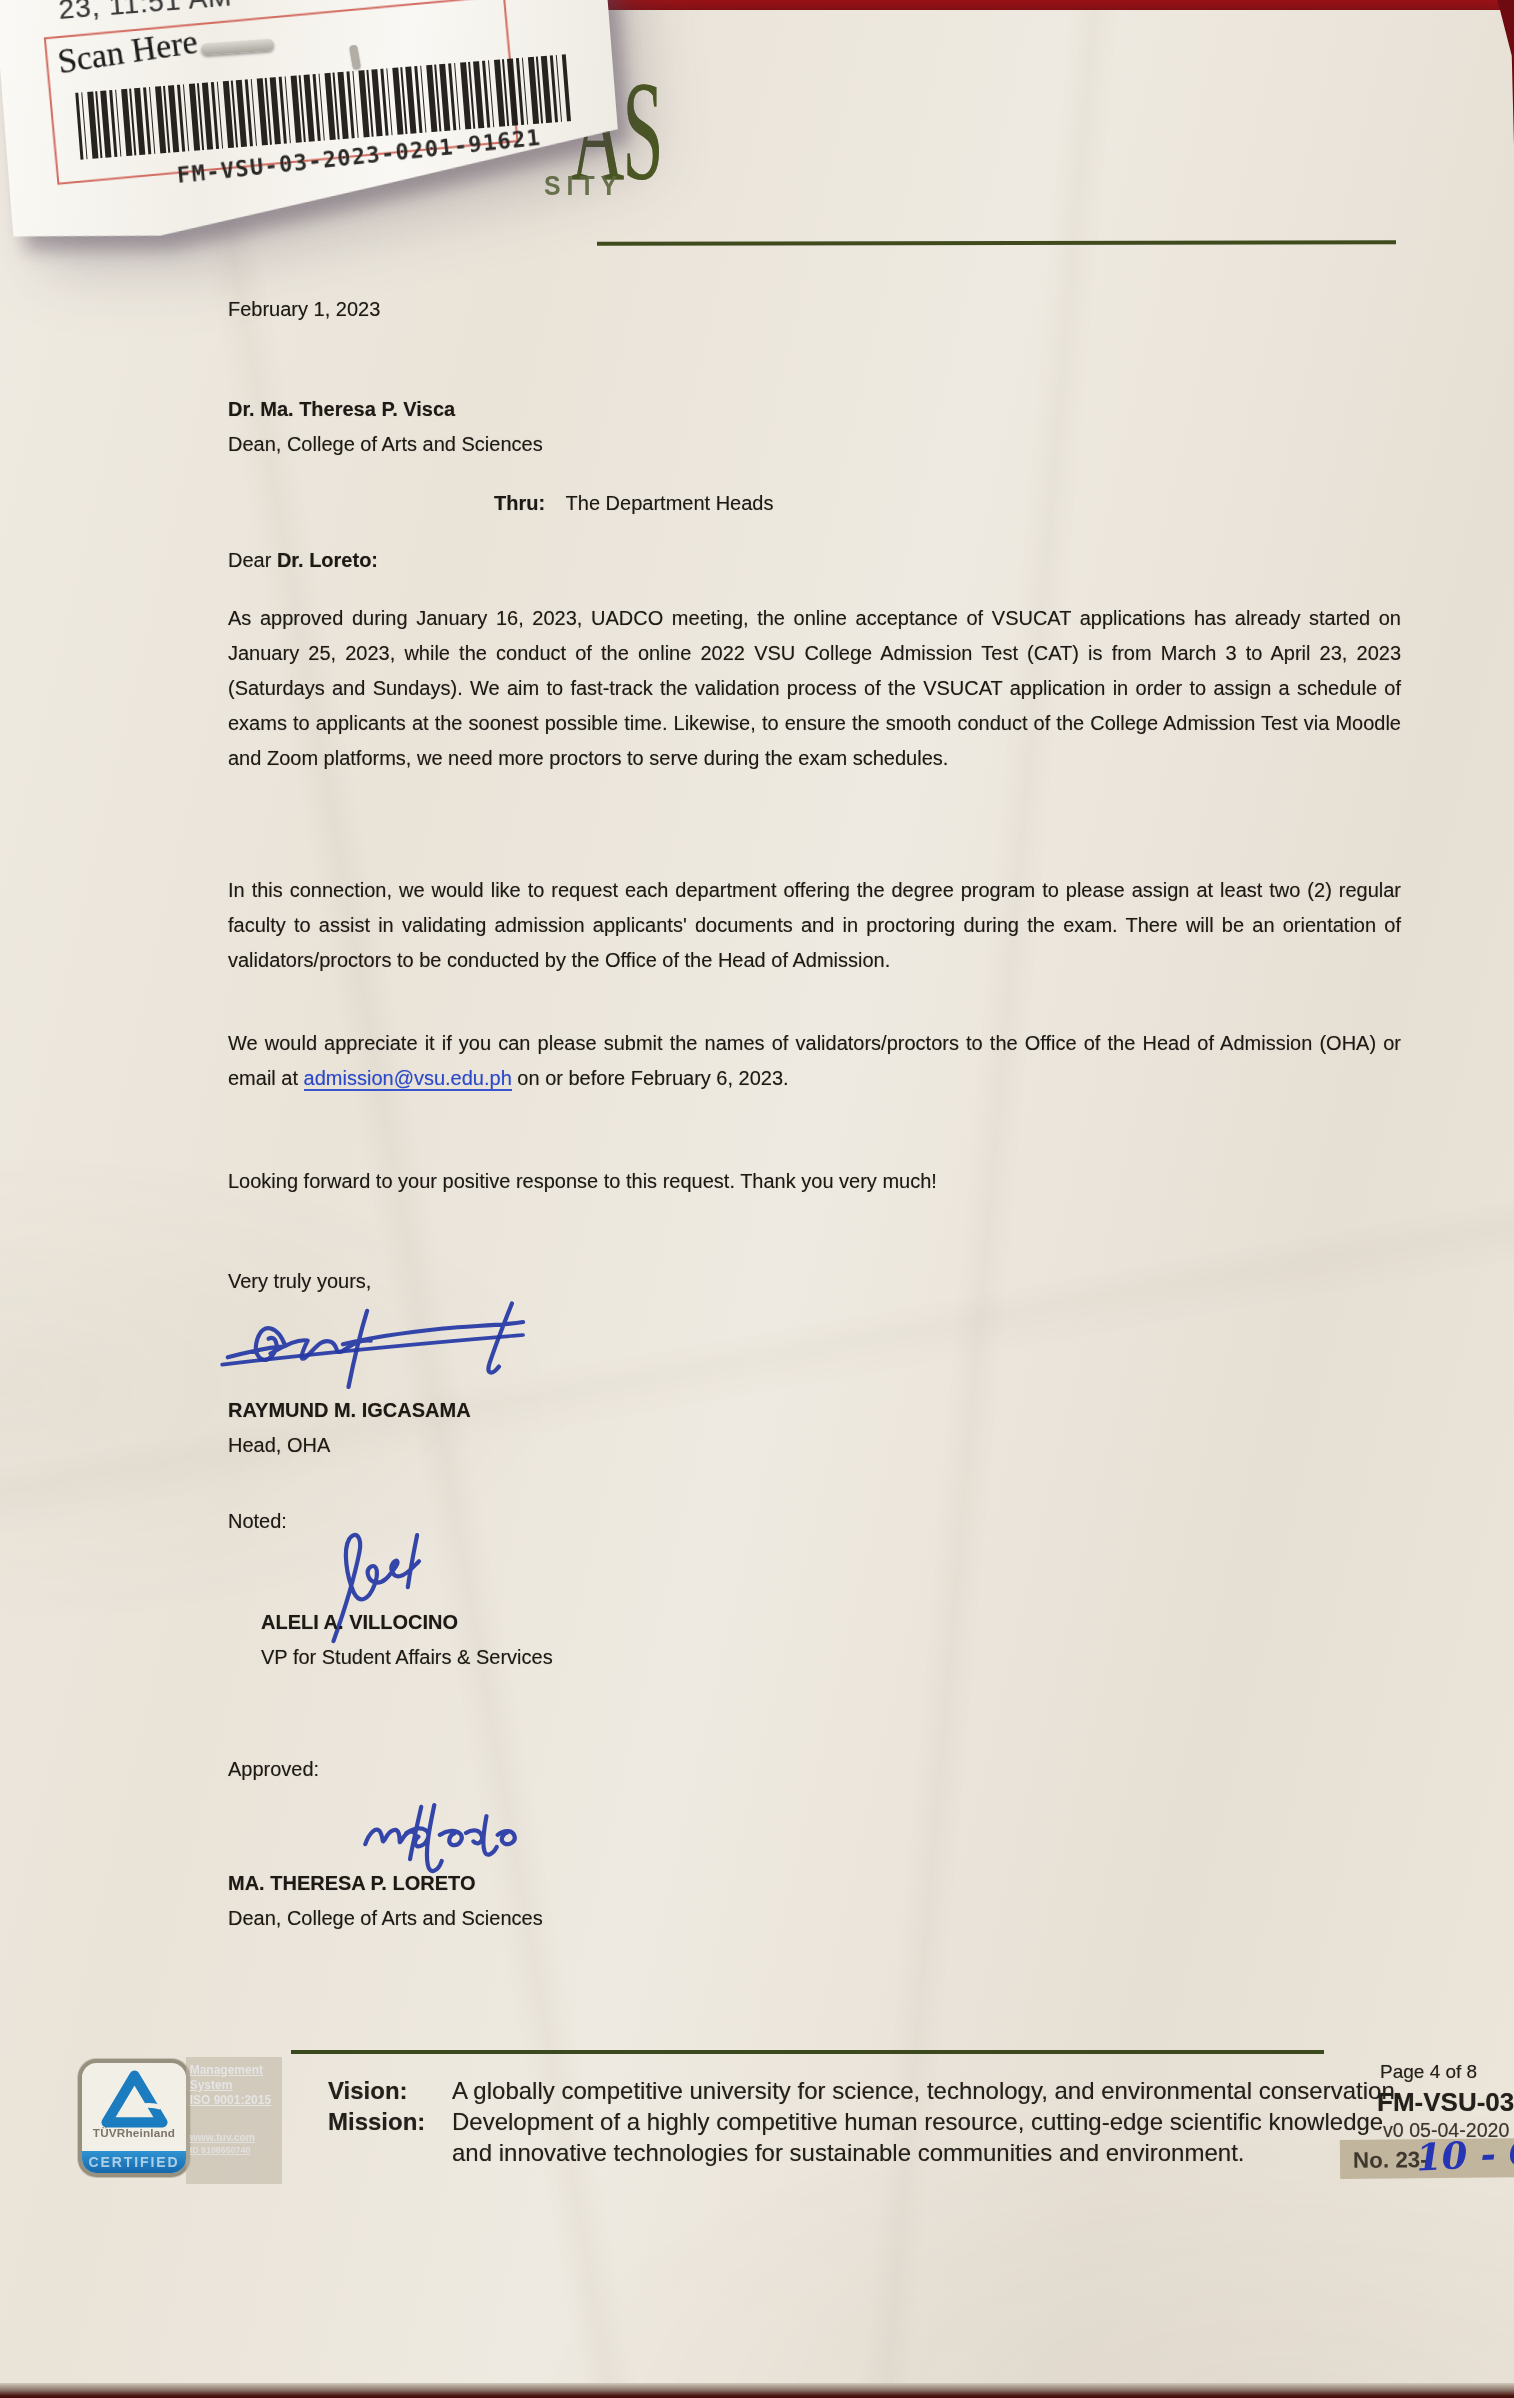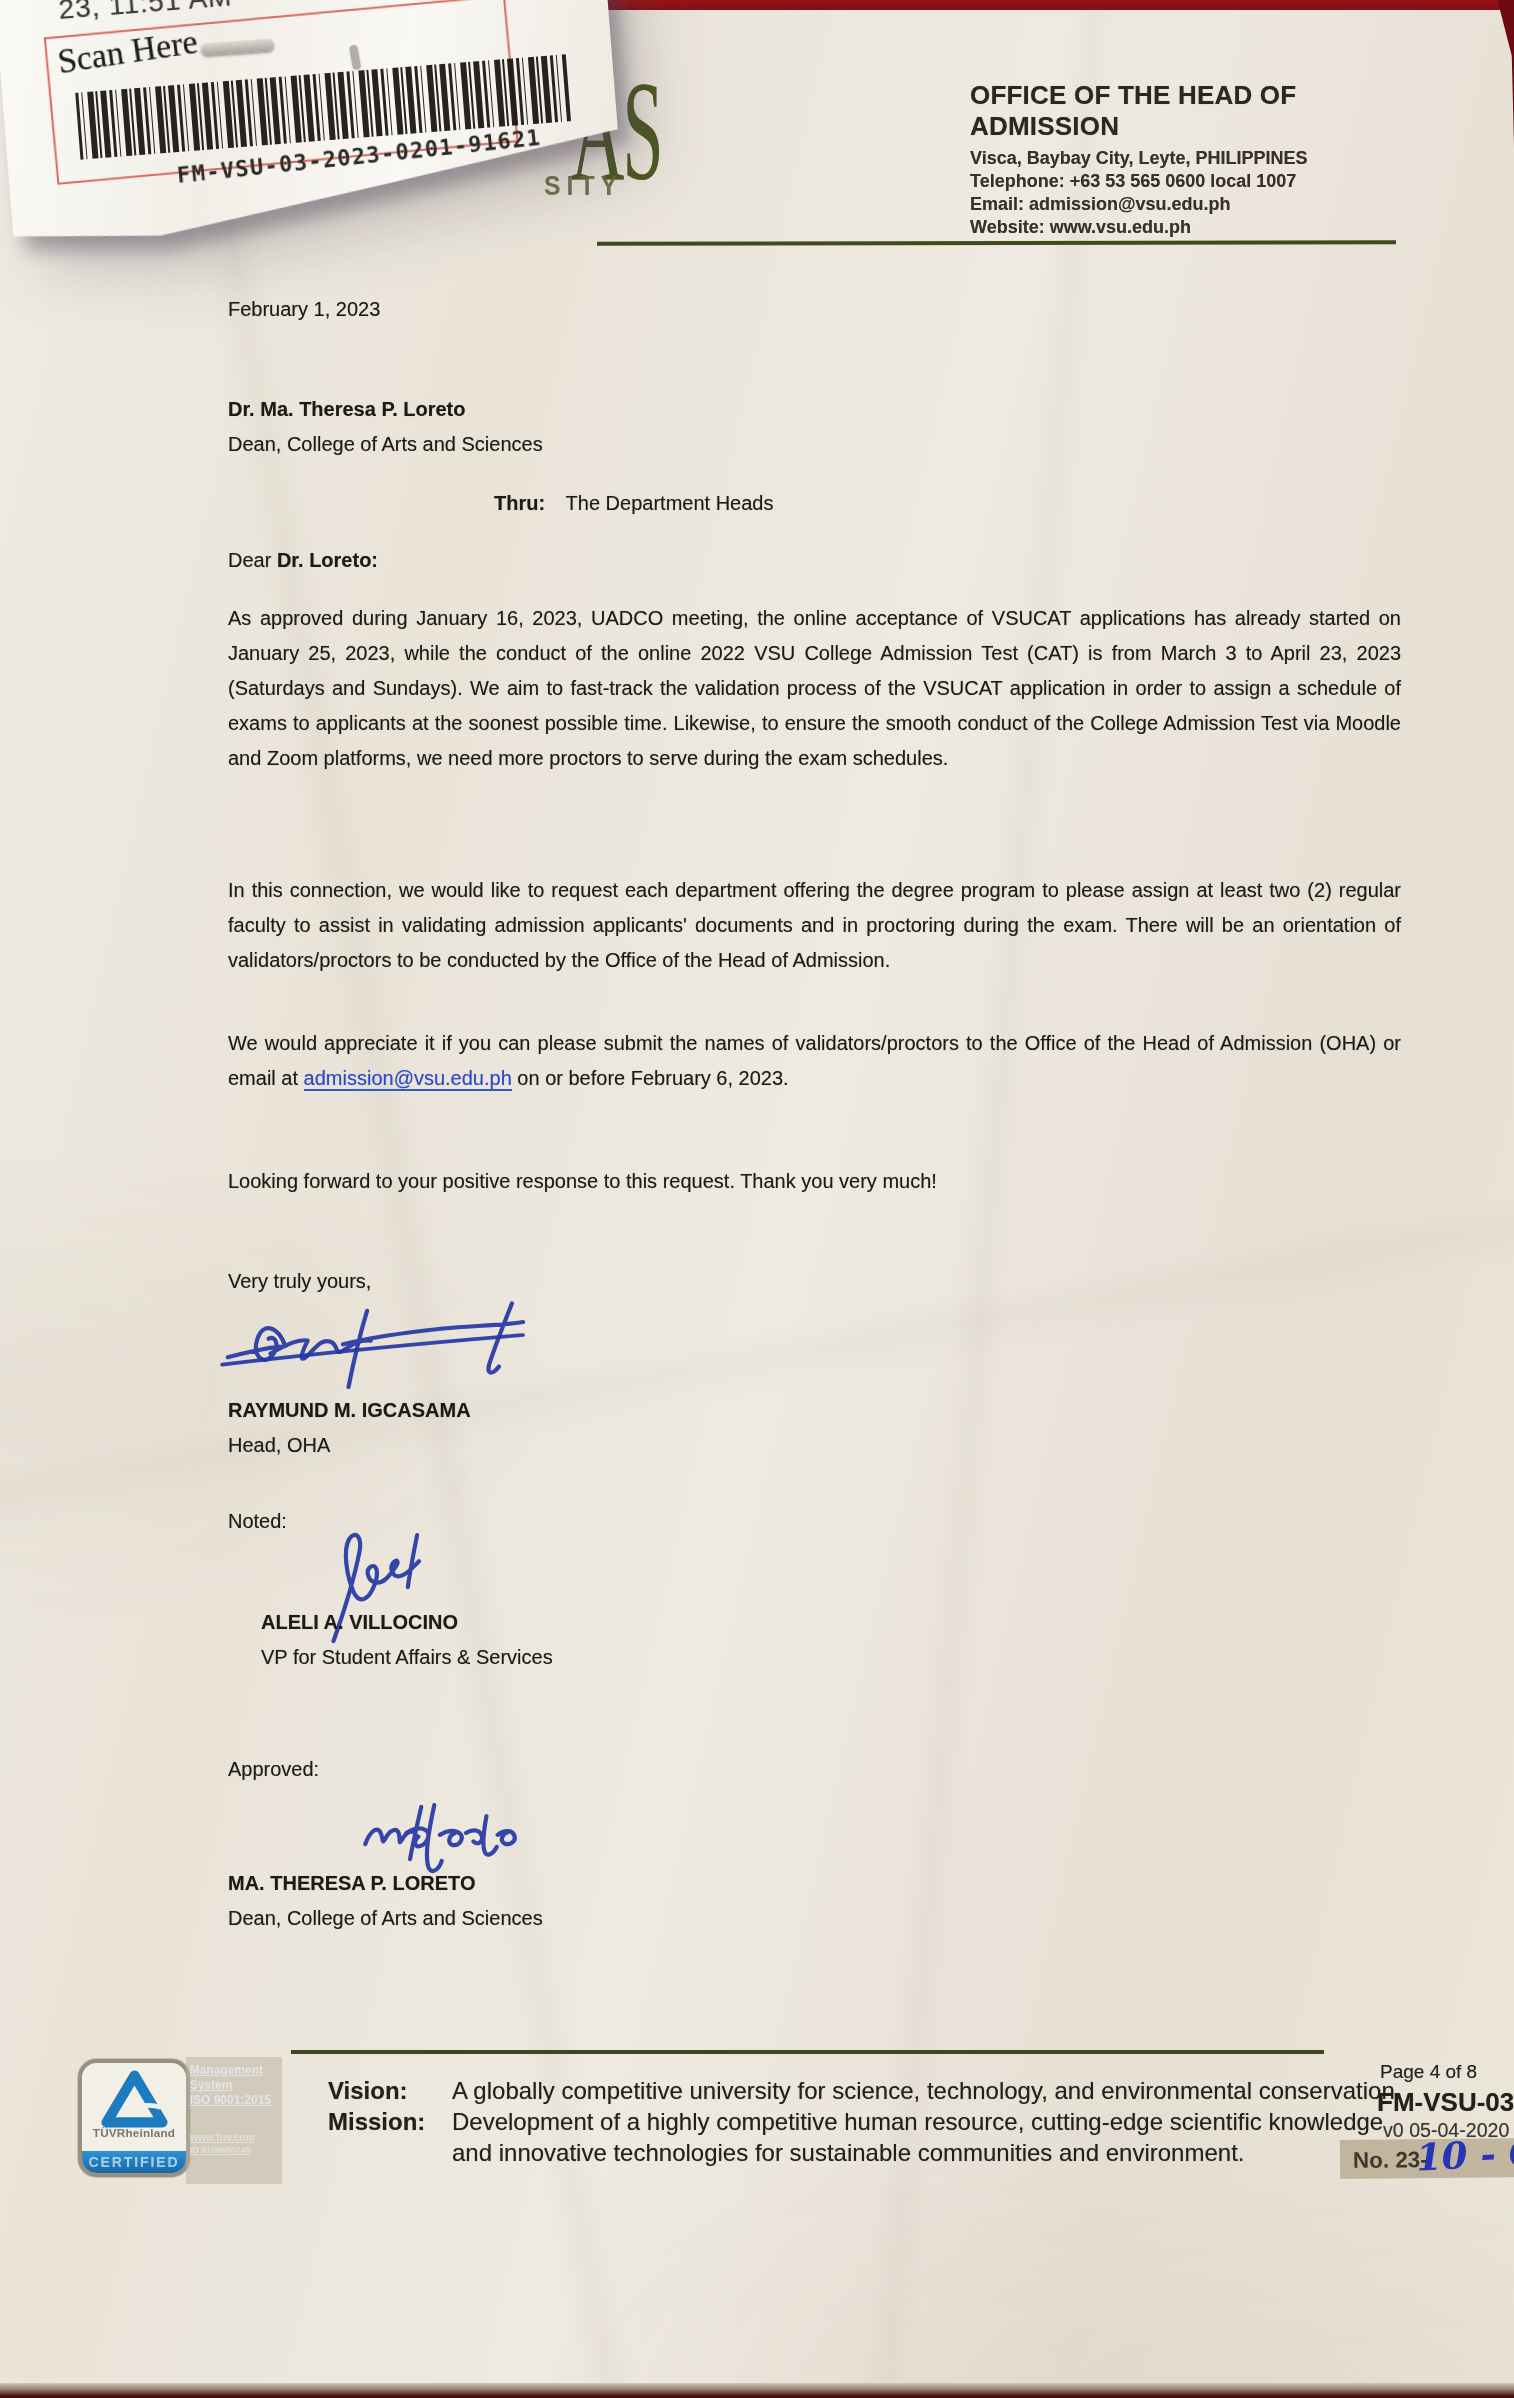--- a/index.html
+++ b/index.html
@@ -93,36 +93,26 @@
 </head>
 <body>
 
 <div class="stage">
   <div class="bg"></div>
   <div class="paper"></div>
   <div class="corner-wedge"></div>
 
   <div class="logo-big">AS</div>
   <div class="logo-small">SITY</div>
-  <div class="head-office">
-    <div class="head-title">OFFICE OF THE HEAD OF</div>
-    <div class="head-title">ADMISSION</div>
-    <div class="head-sub">
-      <div>Visca, Baybay City, Leyte, PHILIPPINES</div>
-      <div>Telephone: +63 53 565 0600 local 1007</div>
-      <div>Email: admission@vsu.edu.ph</div>
-      <div>Website: www.vsu.edu.ph</div>
-    </div>
-  </div>
   <div class="green-rule"></div>
 
   <div class="doc" style="left:228px;top:292px;">February 1, 2023</div>
 
   <div class="doc" style="left:228px;top:392px;">
-    <div class="b">Dr. Ma. Theresa P. Loreto</div>
+    <div class="b">Dr. Ma. Theresa P. Visca</div>
     <div>Dean, College of Arts and Sciences</div>
   </div>
 
   <div class="doc" style="left:494px;top:486px;">
     <span class="b">Thru:</span><span style="display:inline-block;width:20.5px;"></span><span>The Department Heads</span>
   </div>
 
   <div class="doc" style="left:228px;top:543px;">
     <span>Dear </span><span class="b">Dr. Loreto</span><span class="b">:</span>
   </div>

